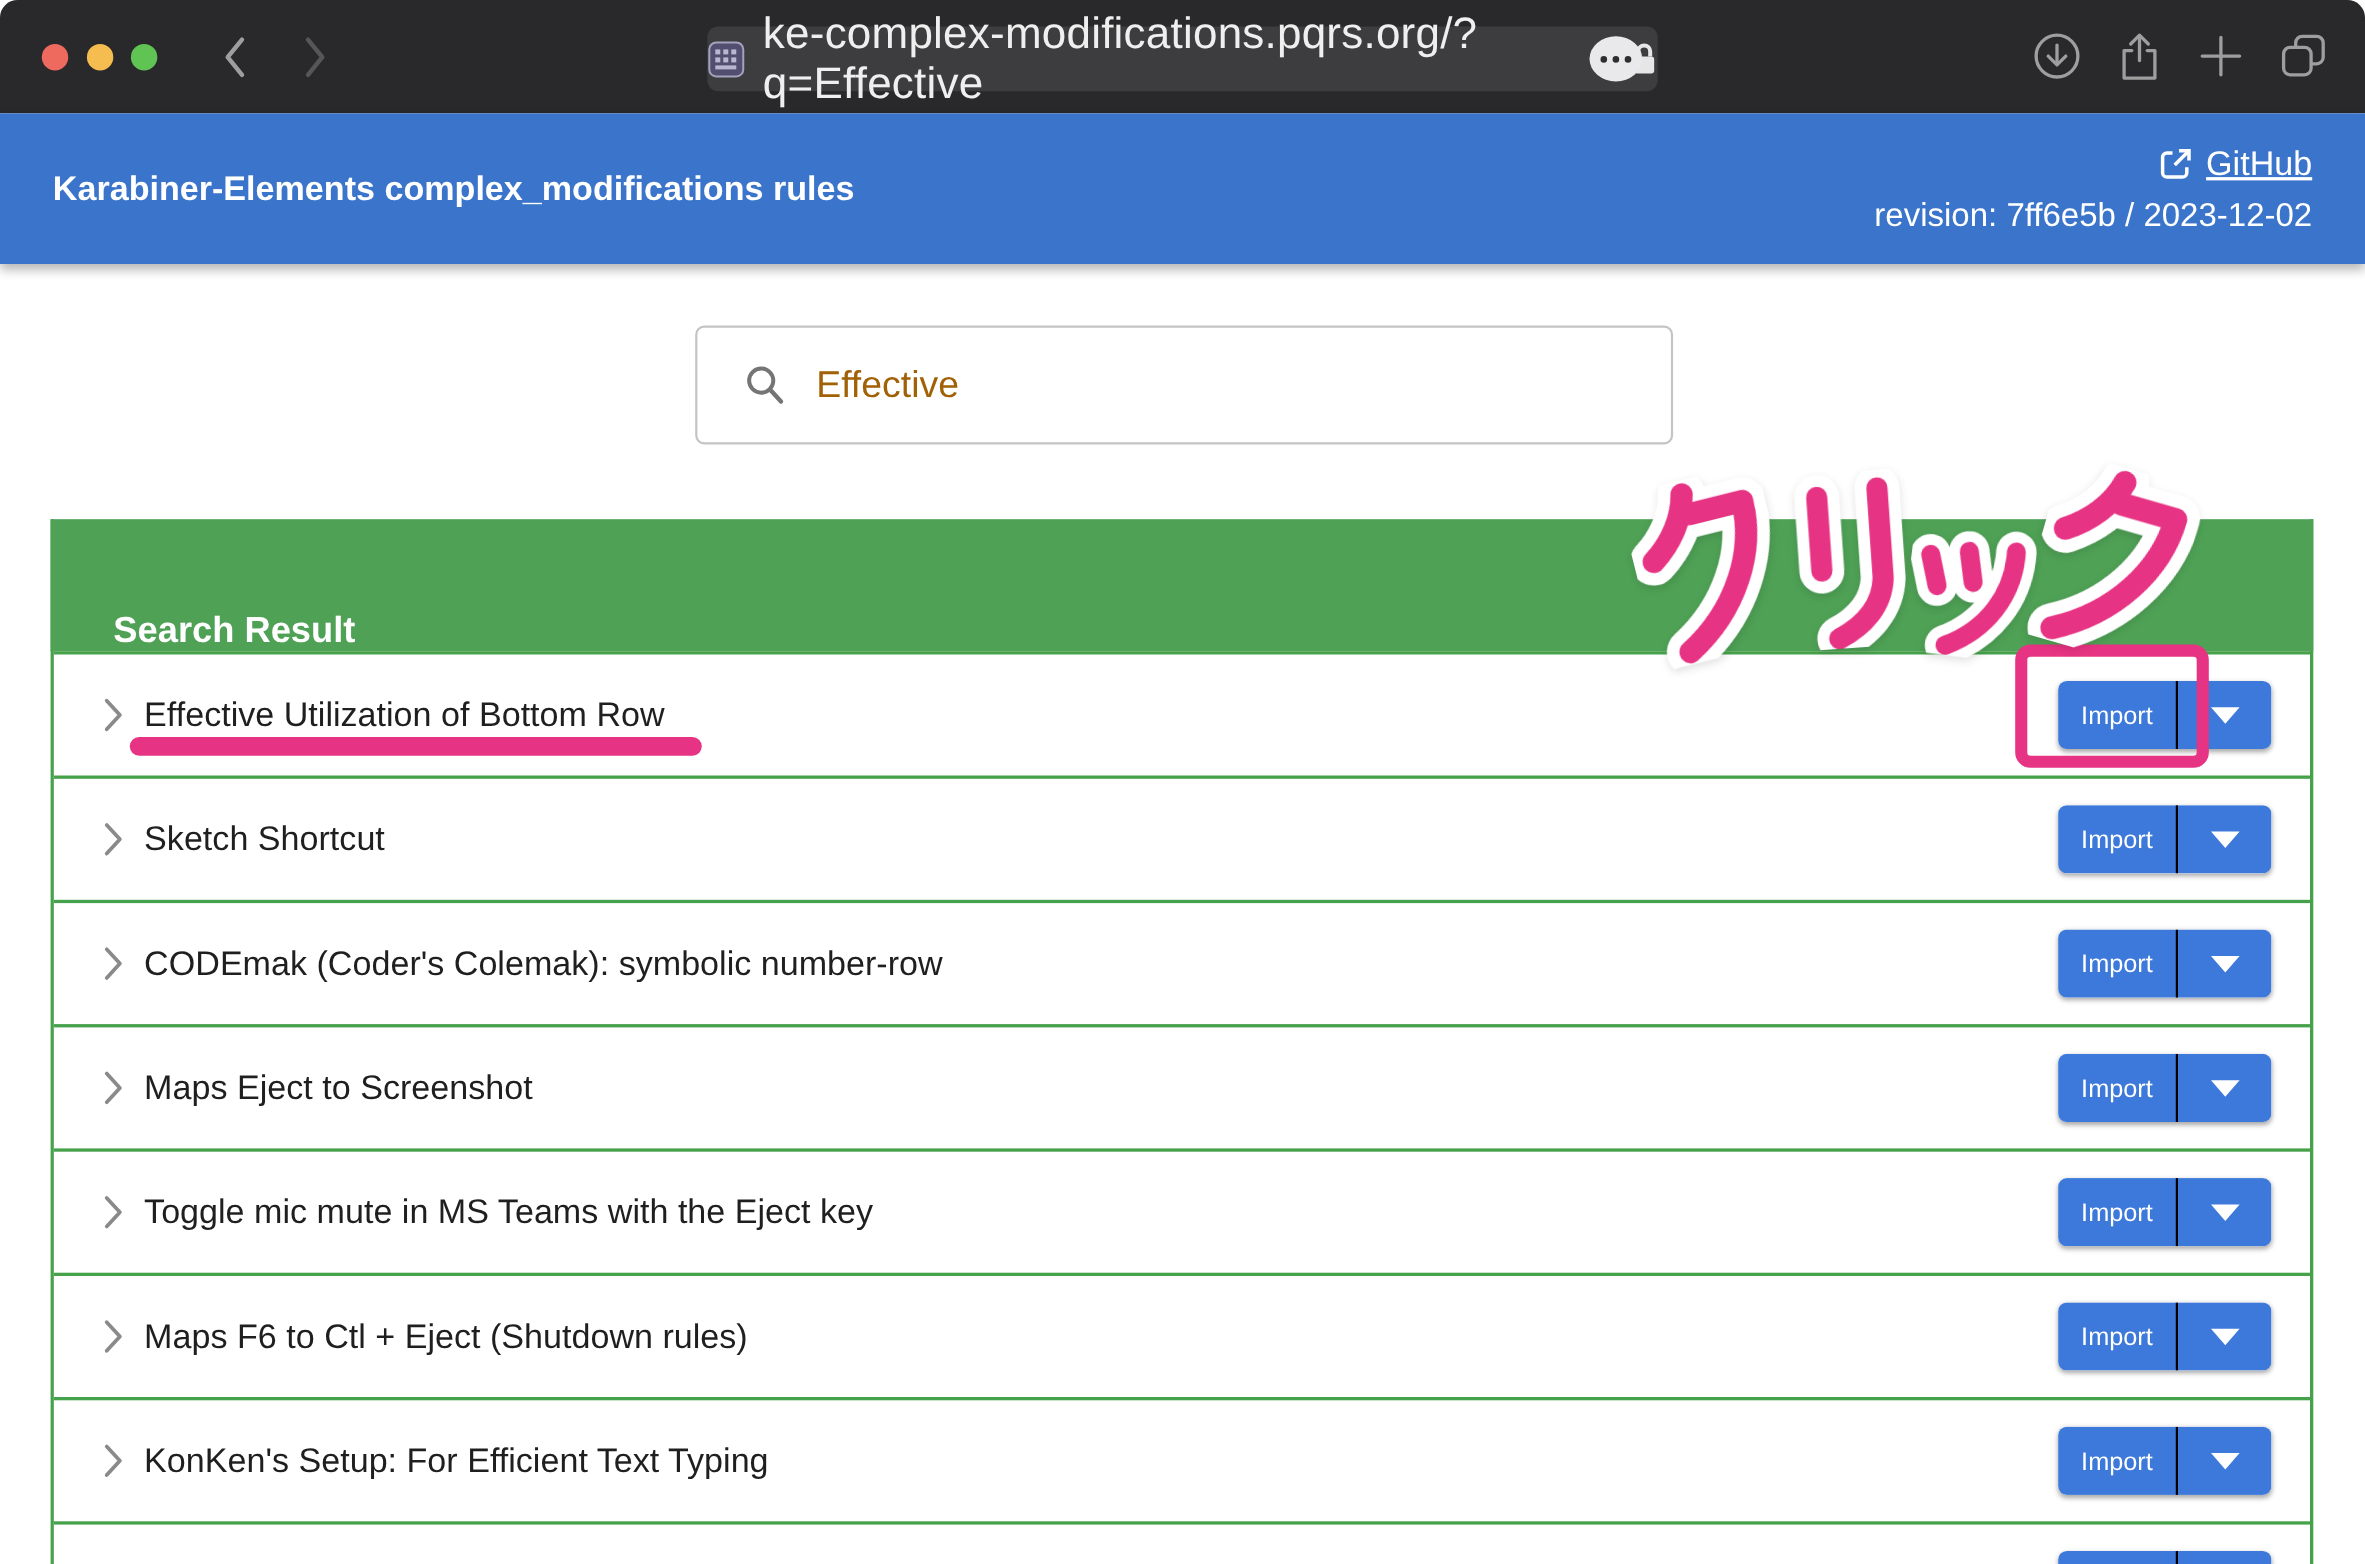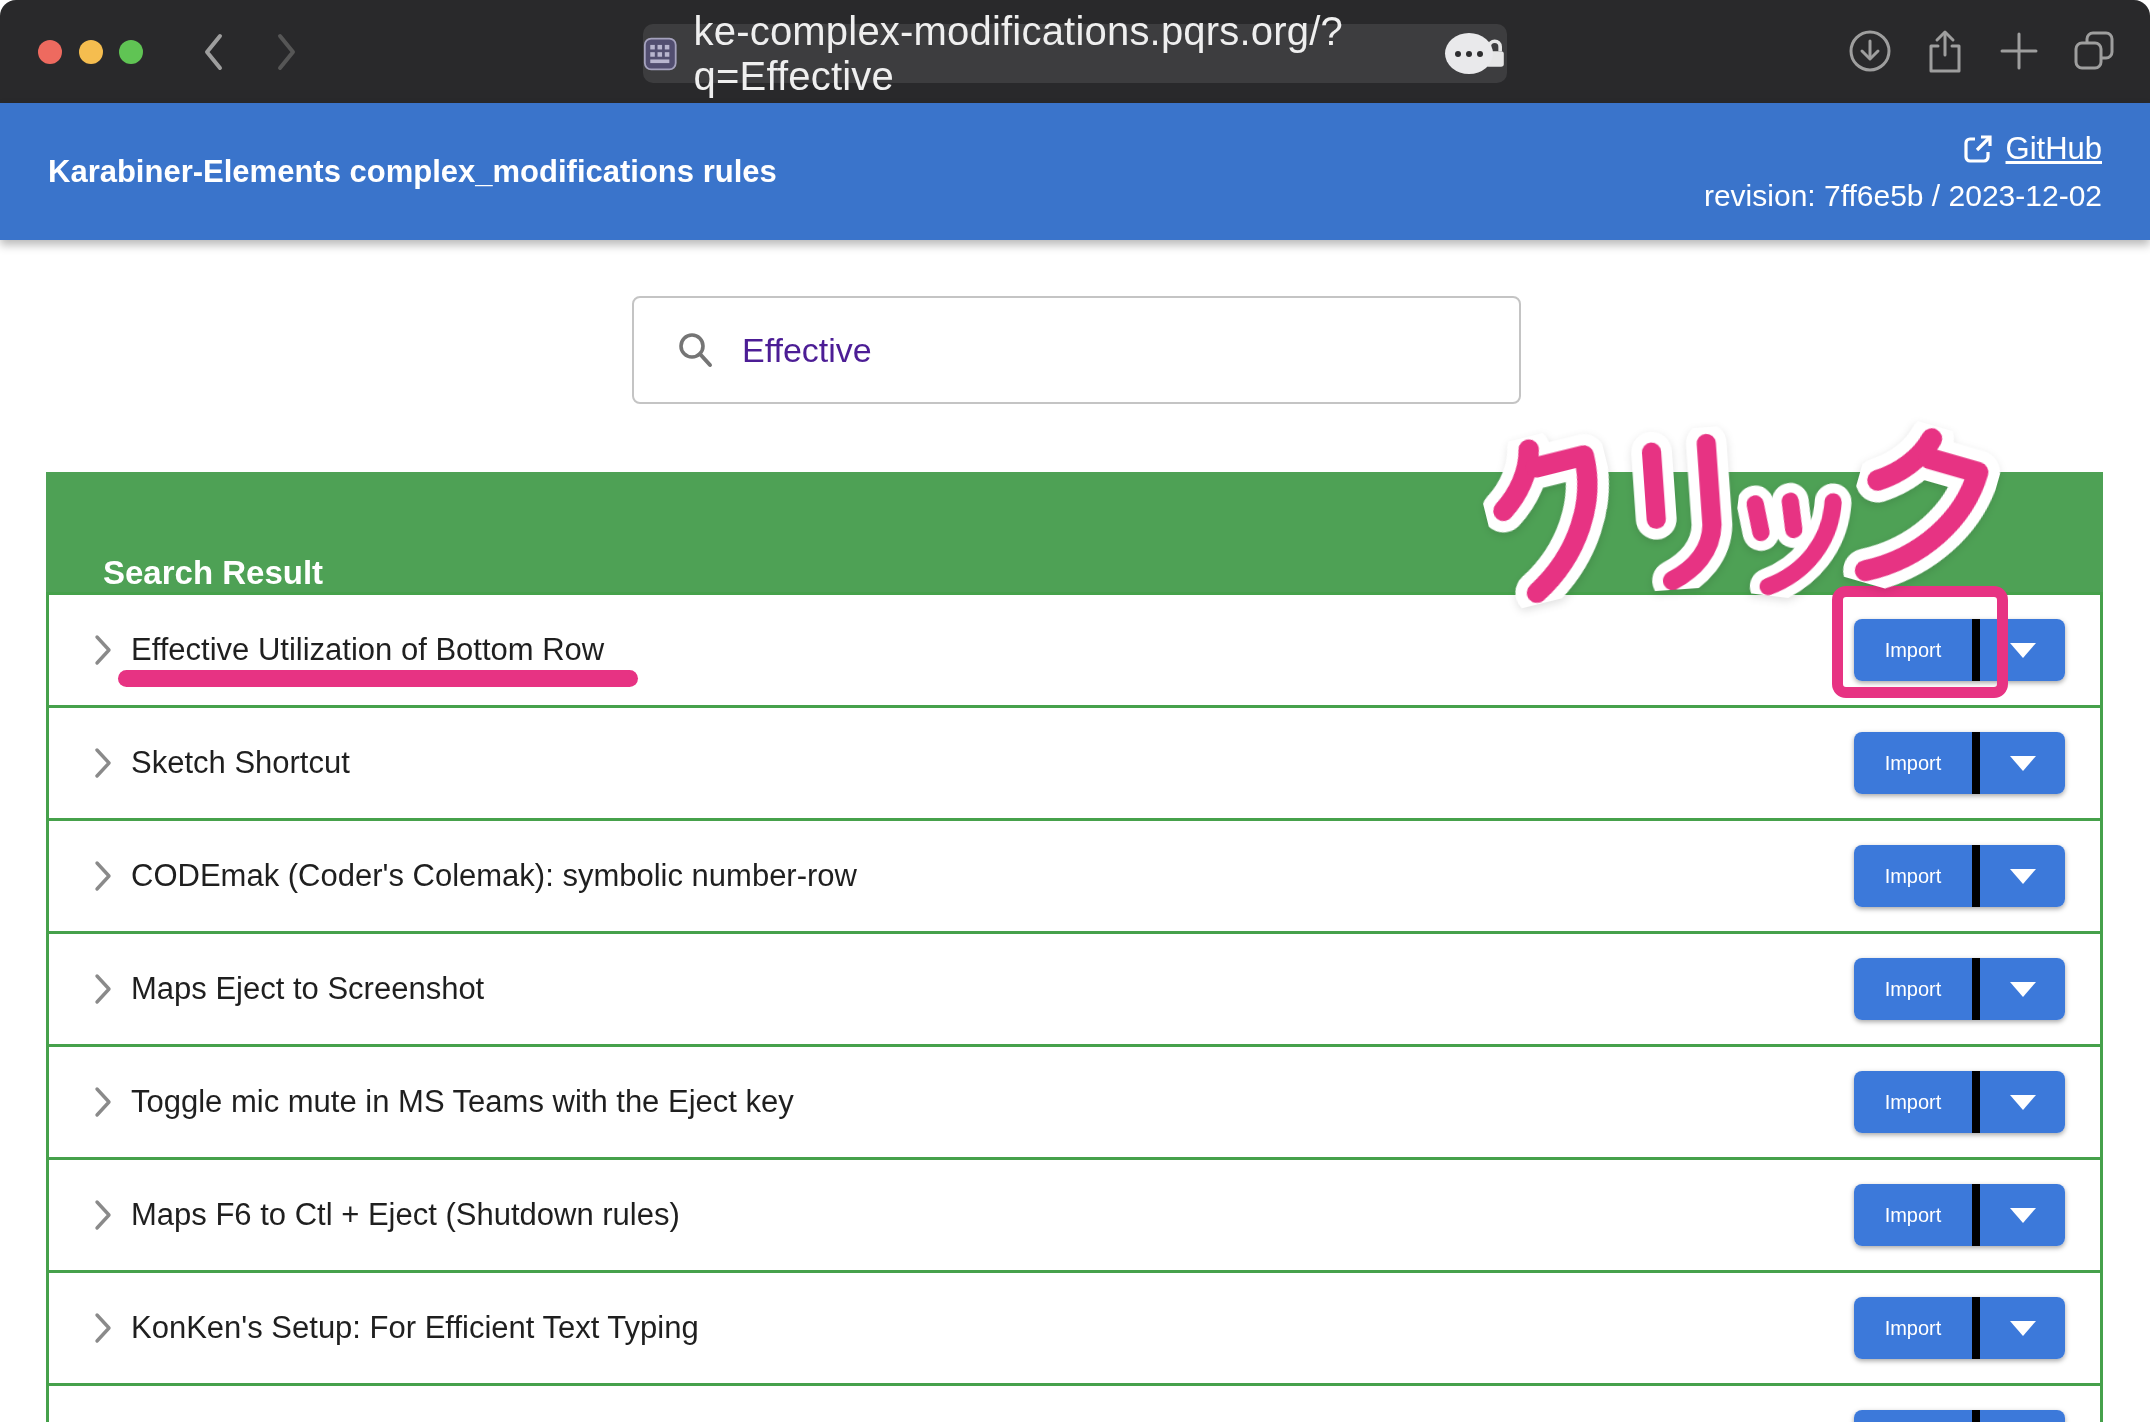--- a/index.html
+++ b/index.html
@@ -33,41 +33,41 @@
   .header-right { display:flex; flex-direction:column; align-items:flex-end; gap:12px; }
   .github-link { display:flex; align-items:center; gap:12px; color:#fff;
     font-size:31px; text-decoration:none; cursor:pointer; }
   .github-link .lbl { text-decoration:underline; }
   .revision { font-size:30px; }
 
   
   .search-wrap { position:absolute; left:632px; top:296px; width:889px; height:108px;
     background:#fff; border:2px solid #c4c4c4; border-radius:8px;
     display:flex; align-items:center; padding:0 30px 0 42px; gap:26px; }
-  .search-input { flex:1; border:none; outline:none; font-size:34px; color:#4c1d95;
+  .search-input { flex:1; border:none; outline:none; font-size:34px; color:#a16207;
     background:transparent; font-family:inherit; }
 
   
   .panel { position:absolute; left:46px; top:472px; width:2057px; height:1100px;
     border:3px solid #46a14b; border-top:none; background:#fff; }
   .panel-header { height:120px; background:#4ea155; display:flex; align-items:flex-end;
     padding-left:57px; margin:0 -3px;font-weight:bold; }
   .panel-header .ph-label { color:#fff; font-size:33px; }
   .row { position:relative; height:113px; border-top:3px solid #46a14b;
     background:#fff; display:flex; align-items:center; padding:0 36px 0 44px; }
   .row:first-of-type { border-top:none; }
   .chev { margin-right:18px; flex:0 0 auto; }
   .row-label { font-size:31px; color:#1f1f1f; }
 
   .import-btn { position:absolute; right:35px; top:24px; height:62px; display:flex;
     border-radius:8px; overflow:hidden; box-shadow:0 2px 5px rgba(0,0,0,0.35);
     cursor:pointer; }
-  .import-main { width:126px; background:#3c79da; color:#fff; font-size:20px;
+  .import-main { width:109px; background:#3c79da; color:#fff; font-size:23px;
     display:flex; align-items:center; justify-content:center;
-    border-right:8px solid #000000; }
+    border-right:2px solid #000000; }
   .import-caret { width:85px; background:#3c79da; display:flex; align-items:center;
     justify-content:center; }
   .caret-down { width:0; height:0; border-left:13px solid transparent;
     border-right:13px solid transparent; border-top:15px solid #ffffff; }
 
   
   .pink-underline { position:absolute; left:69px; top:75px; width:520px; height:17px;
     background:#e73383; border-radius:9px; }
   .pink-rect { position:absolute; left:1783px; top:-9px; width:176px; height:112px;
     border:11px solid #e73383; border-radius:14px; z-index:6; }

